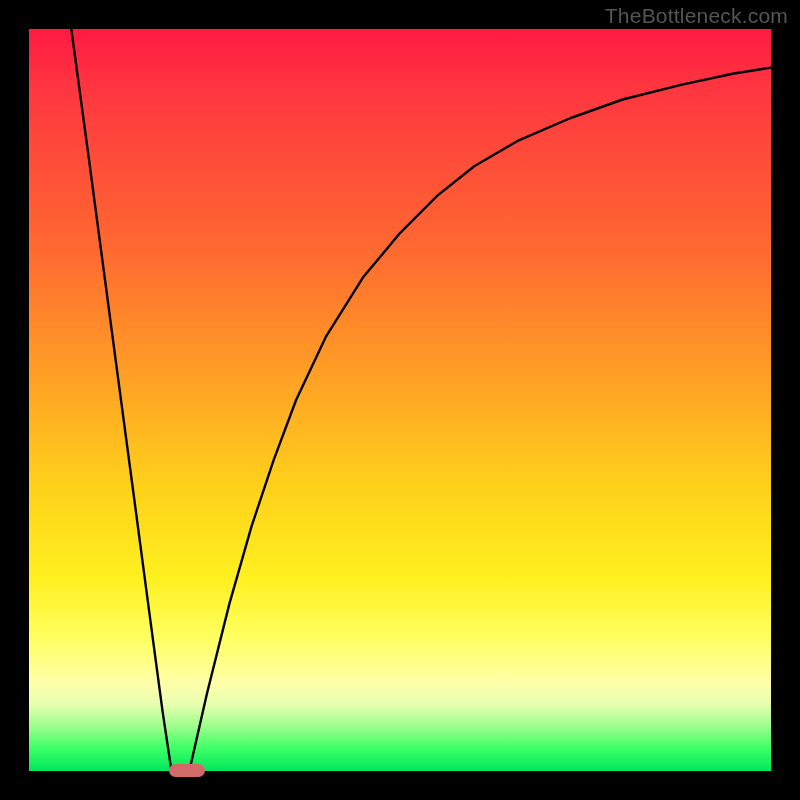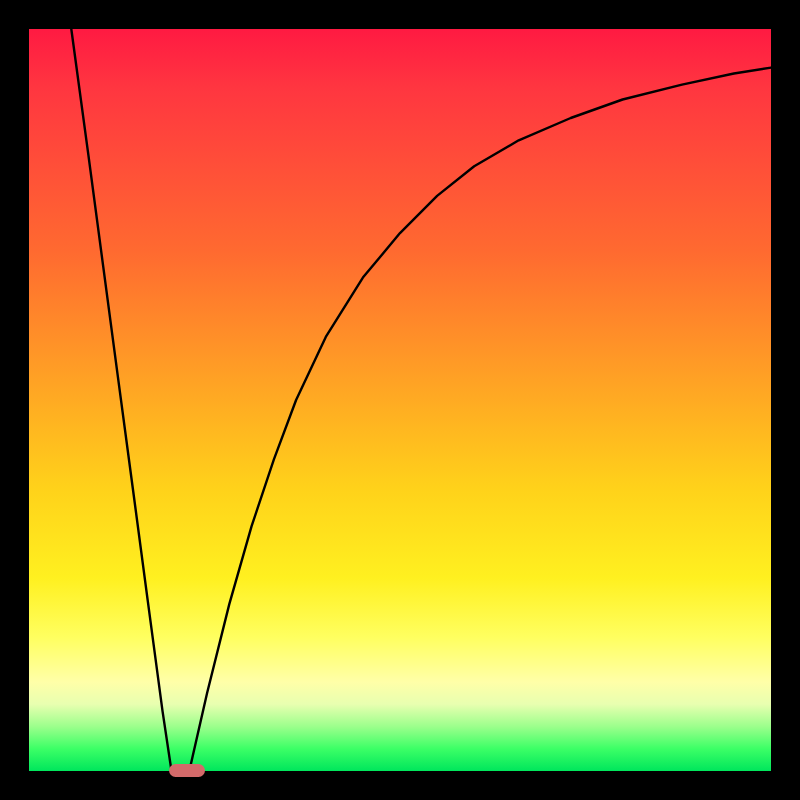--- a/index.html
+++ b/index.html
@@ -75,14 +75,15 @@
 
     <svg class="curves" viewBox="0 0 742 742" preserveAspectRatio="none">
       <path d="M42.3 0.0 L59.4 126.1 L74.2 237.4 L89.0 348.7 L103.9 460.0 L118.7 571.3 L133.6 682.6 L142.5 742.0" fill="none" stroke="#000" stroke-width="2.4" stroke-linecap="round" stroke-linejoin="round"></path>
       <path d="M160.3 742.0 L178.1 664.1 L200.3 575.1 L222.6 497.1 L244.9 430.4 L267.1 371.0 L296.8 307.9 L333.9 248.6 L371.0 204.1 L408.1 166.9 L445.2 137.3 L489.7 111.3 L541.7 89.0 L593.6 70.5 L653.0 55.6 L704.9 44.5 L742.0 38.6" fill="none" stroke="#000" stroke-width="2.4" stroke-linecap="round" stroke-linejoin="round"></path>
     </svg>
 
     <div class="marker" style="left: 140.464px; width: 35.616px; bottom: -6px;"></div>
 
   </div>
 
+  <div class="watermark">TheBottleneck.com</div>
 
 </div>
 
 </body></html>

